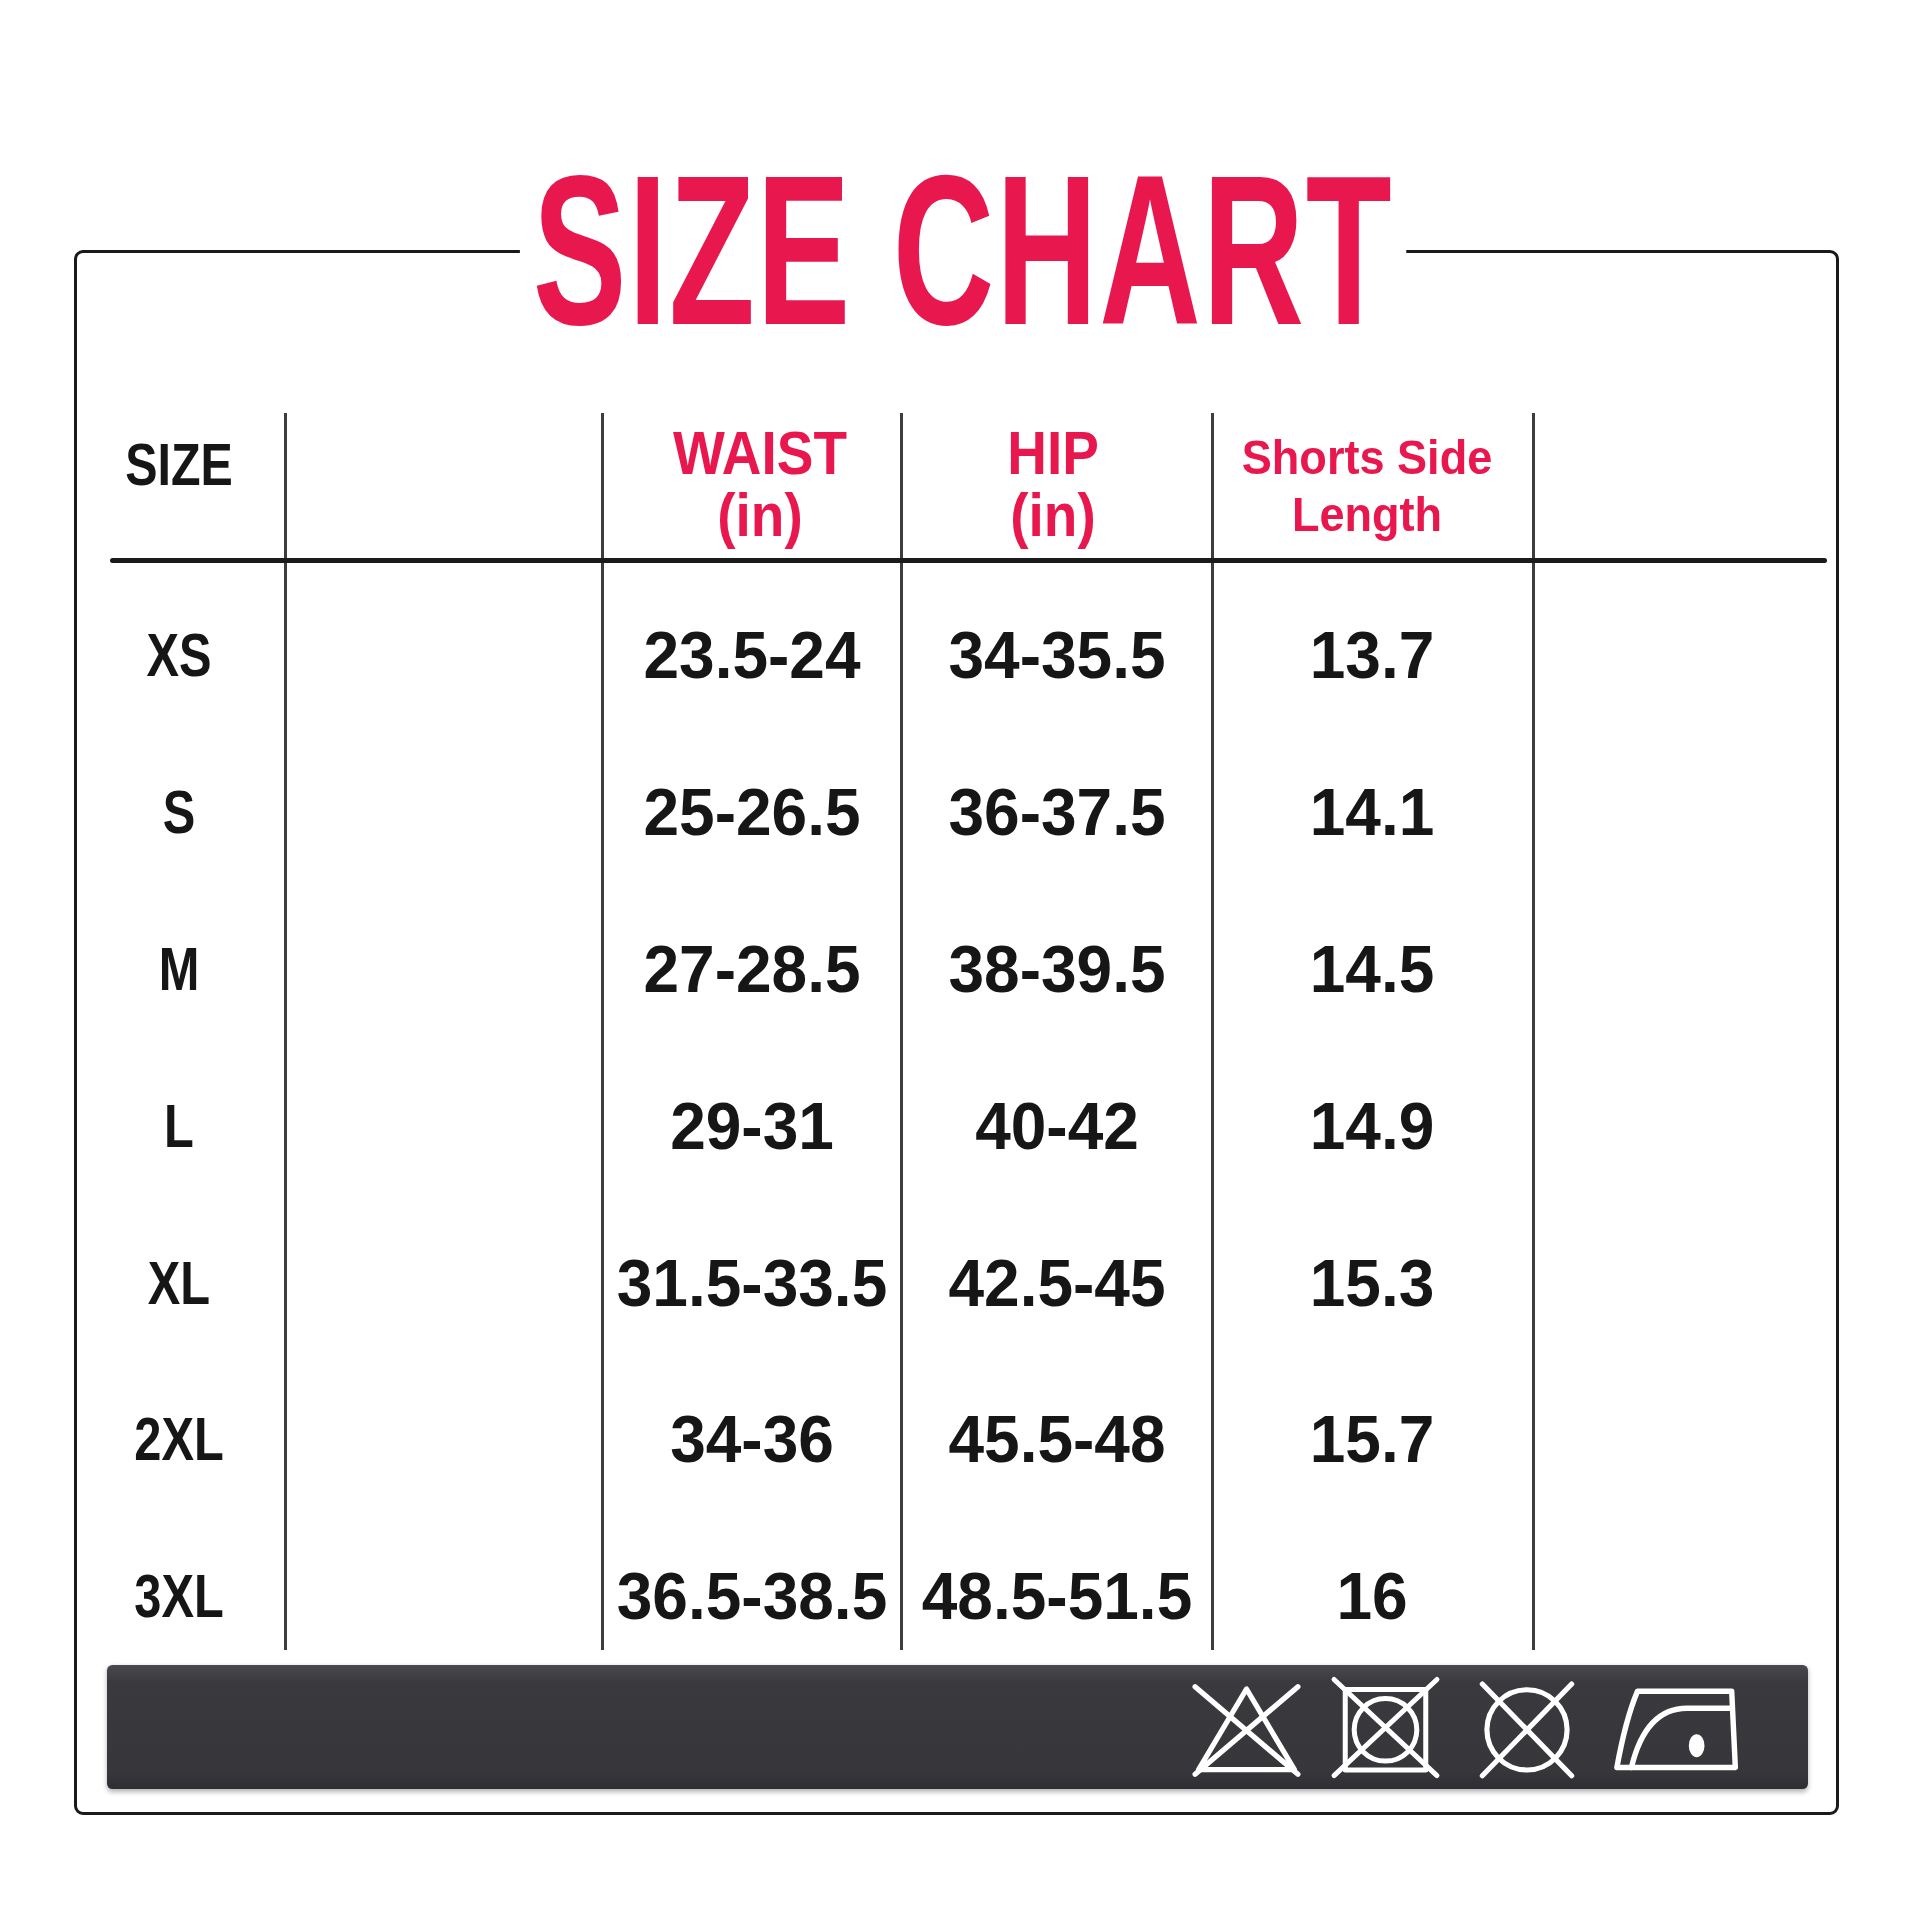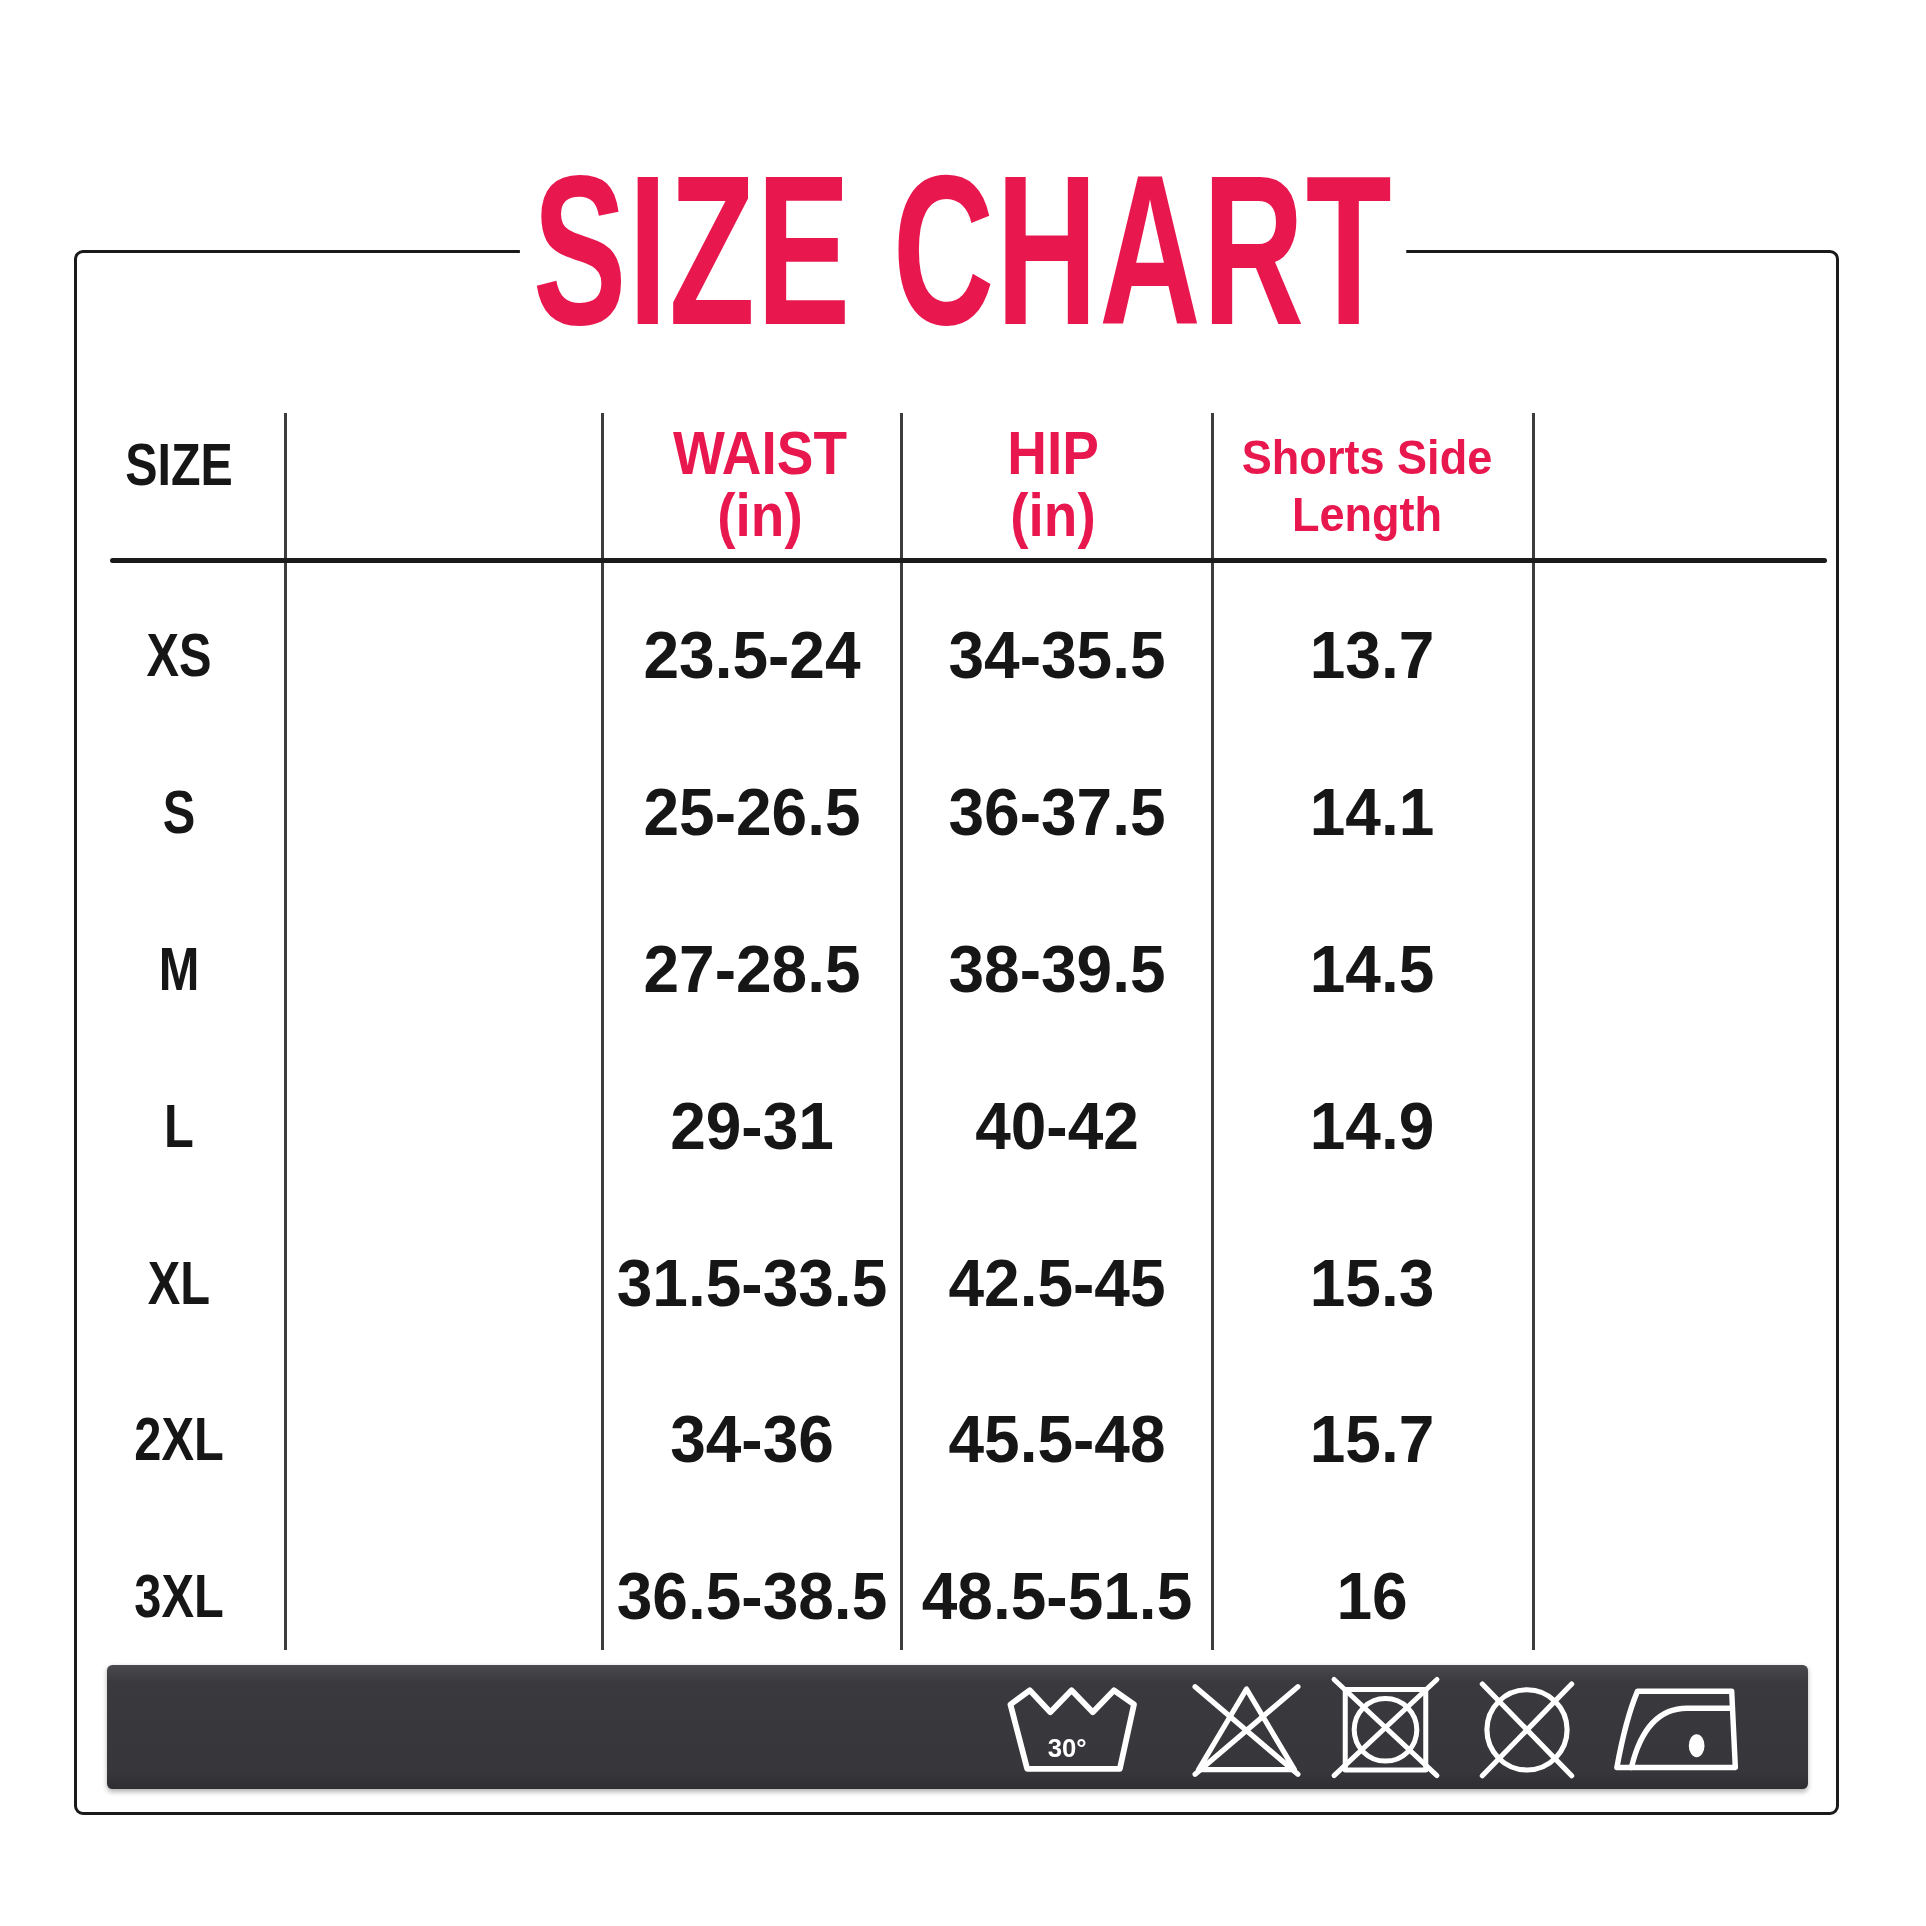--- a/index.html
+++ b/index.html
@@ -128,26 +128,20 @@
       <span class="cell col-hip" style="top: 1439px;">45.5-48</span>
       <span class="cell col-shorts" style="top: 1439px;">15.7</span>
       <span class="cell col-size" style="top: 1596px;">3XL</span>
       <span class="cell col-waist" style="top: 1596px;">36.5-38.5</span>
       <span class="cell col-hip" style="top: 1596px;">48.5-51.5</span>
       <span class="cell col-shorts" style="top: 1596px;">16</span>
     </div>
 
   <div class="care-bar">
 
-    <span class="care-icon ic-wash">
-      <svg viewBox="0 0 230 170" xmlns="http://www.w3.org/2000/svg">
-        <path d="M10 50 L40 28 L72 62 L105 28 L138 62 L171 28 L202 50 L180 150 L36 150 Z"></path>
-        <text x="68" y="132" font-size="40">30°</text>
-      </svg>
-    </span>
 
     <span class="care-icon ic-bleach">
       <svg viewBox="0 0 220 190" xmlns="http://www.w3.org/2000/svg">
         <path d="M110 30 L28 168 L192 168 Z"></path>
         <path d="M22 26 L198 176"></path>
         <path d="M198 26 L22 176"></path>
       </svg>
     </span>
 
     <span class="care-icon ic-tumble">

